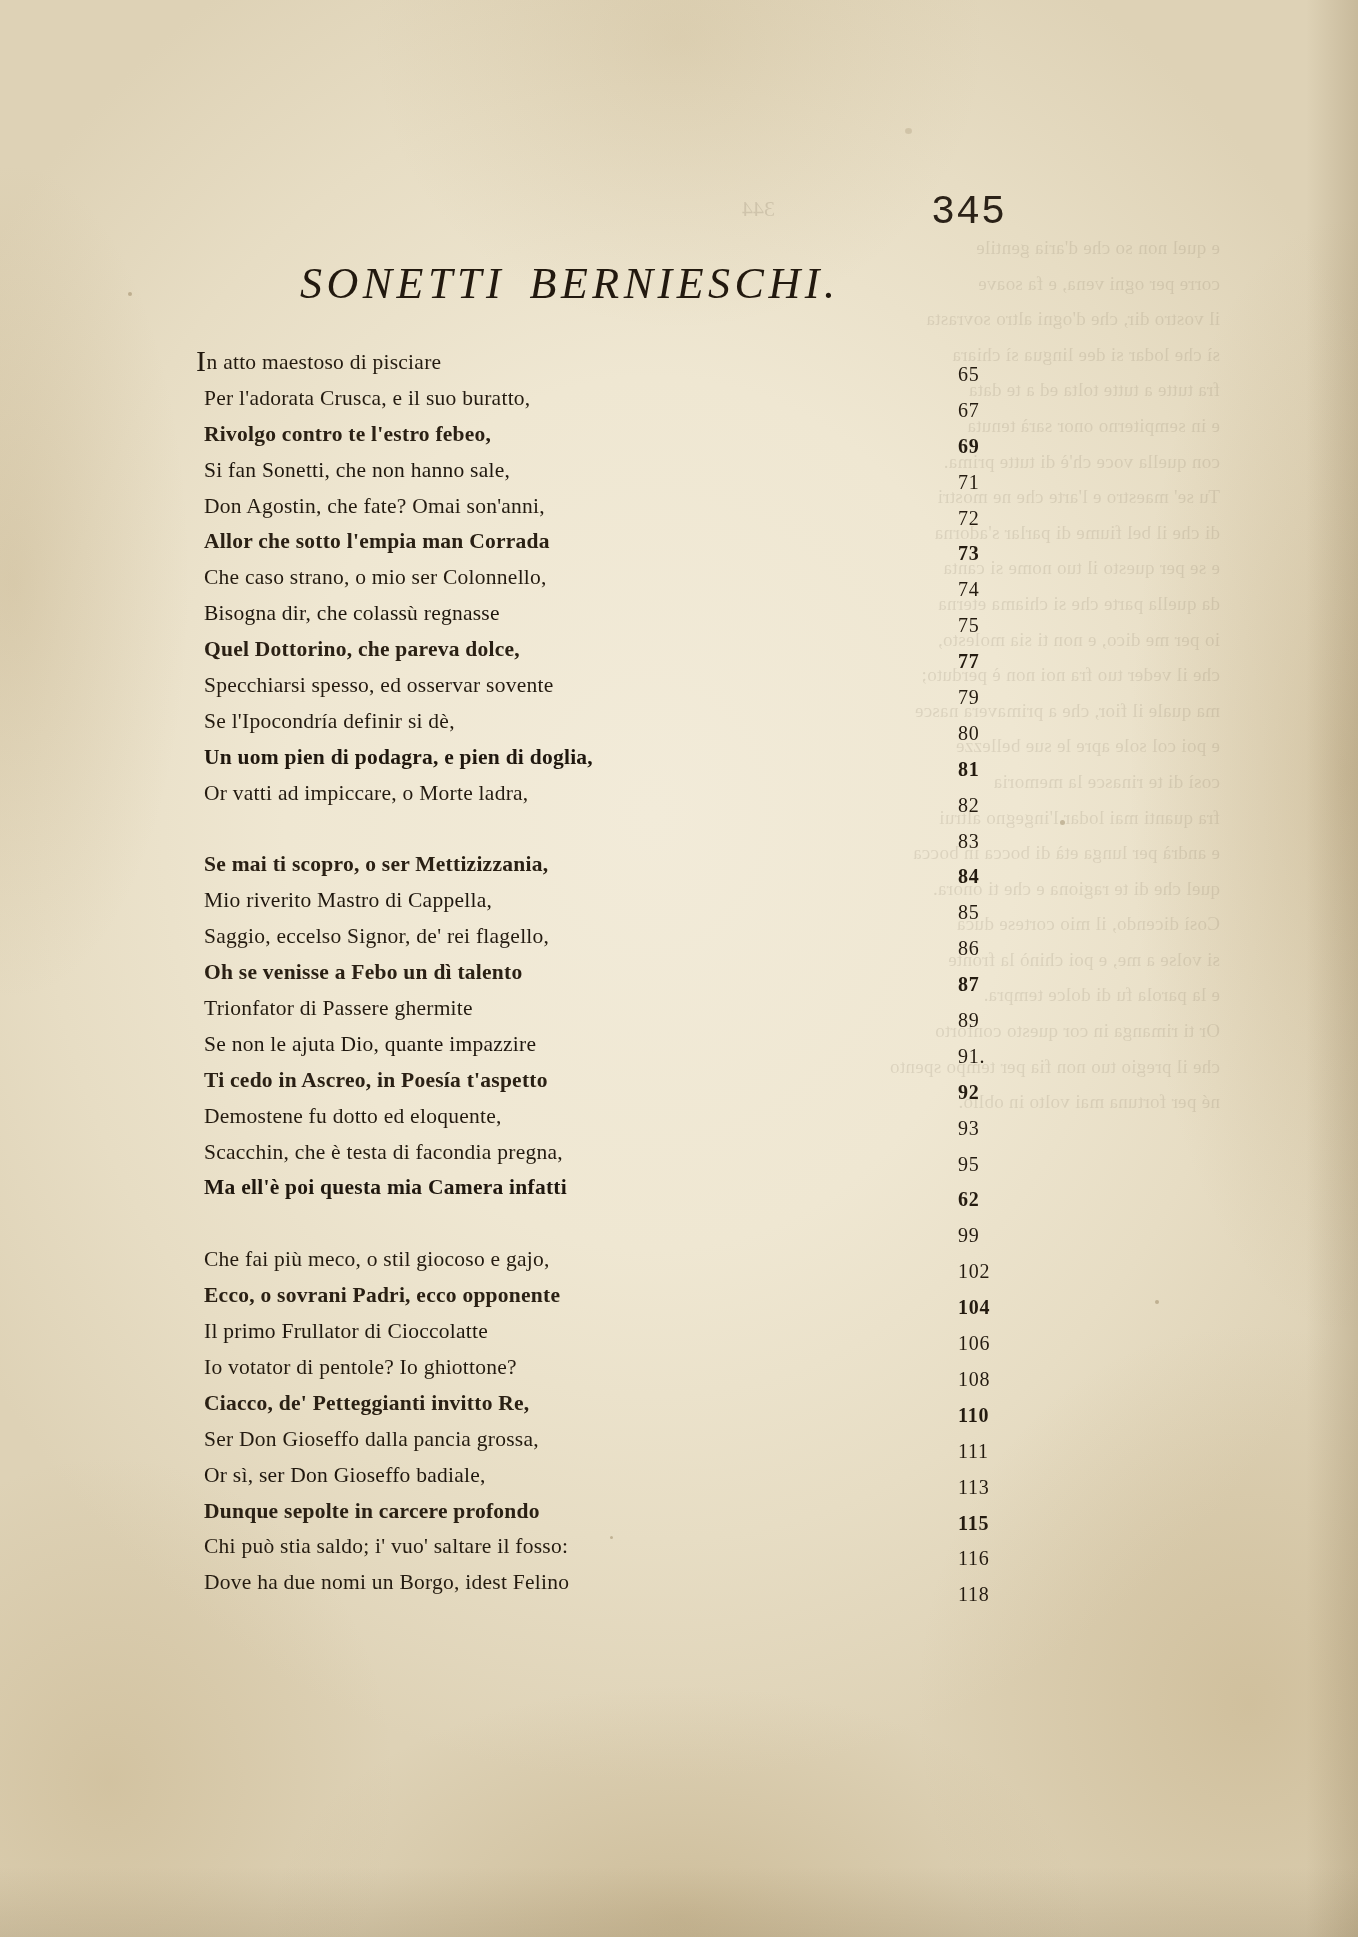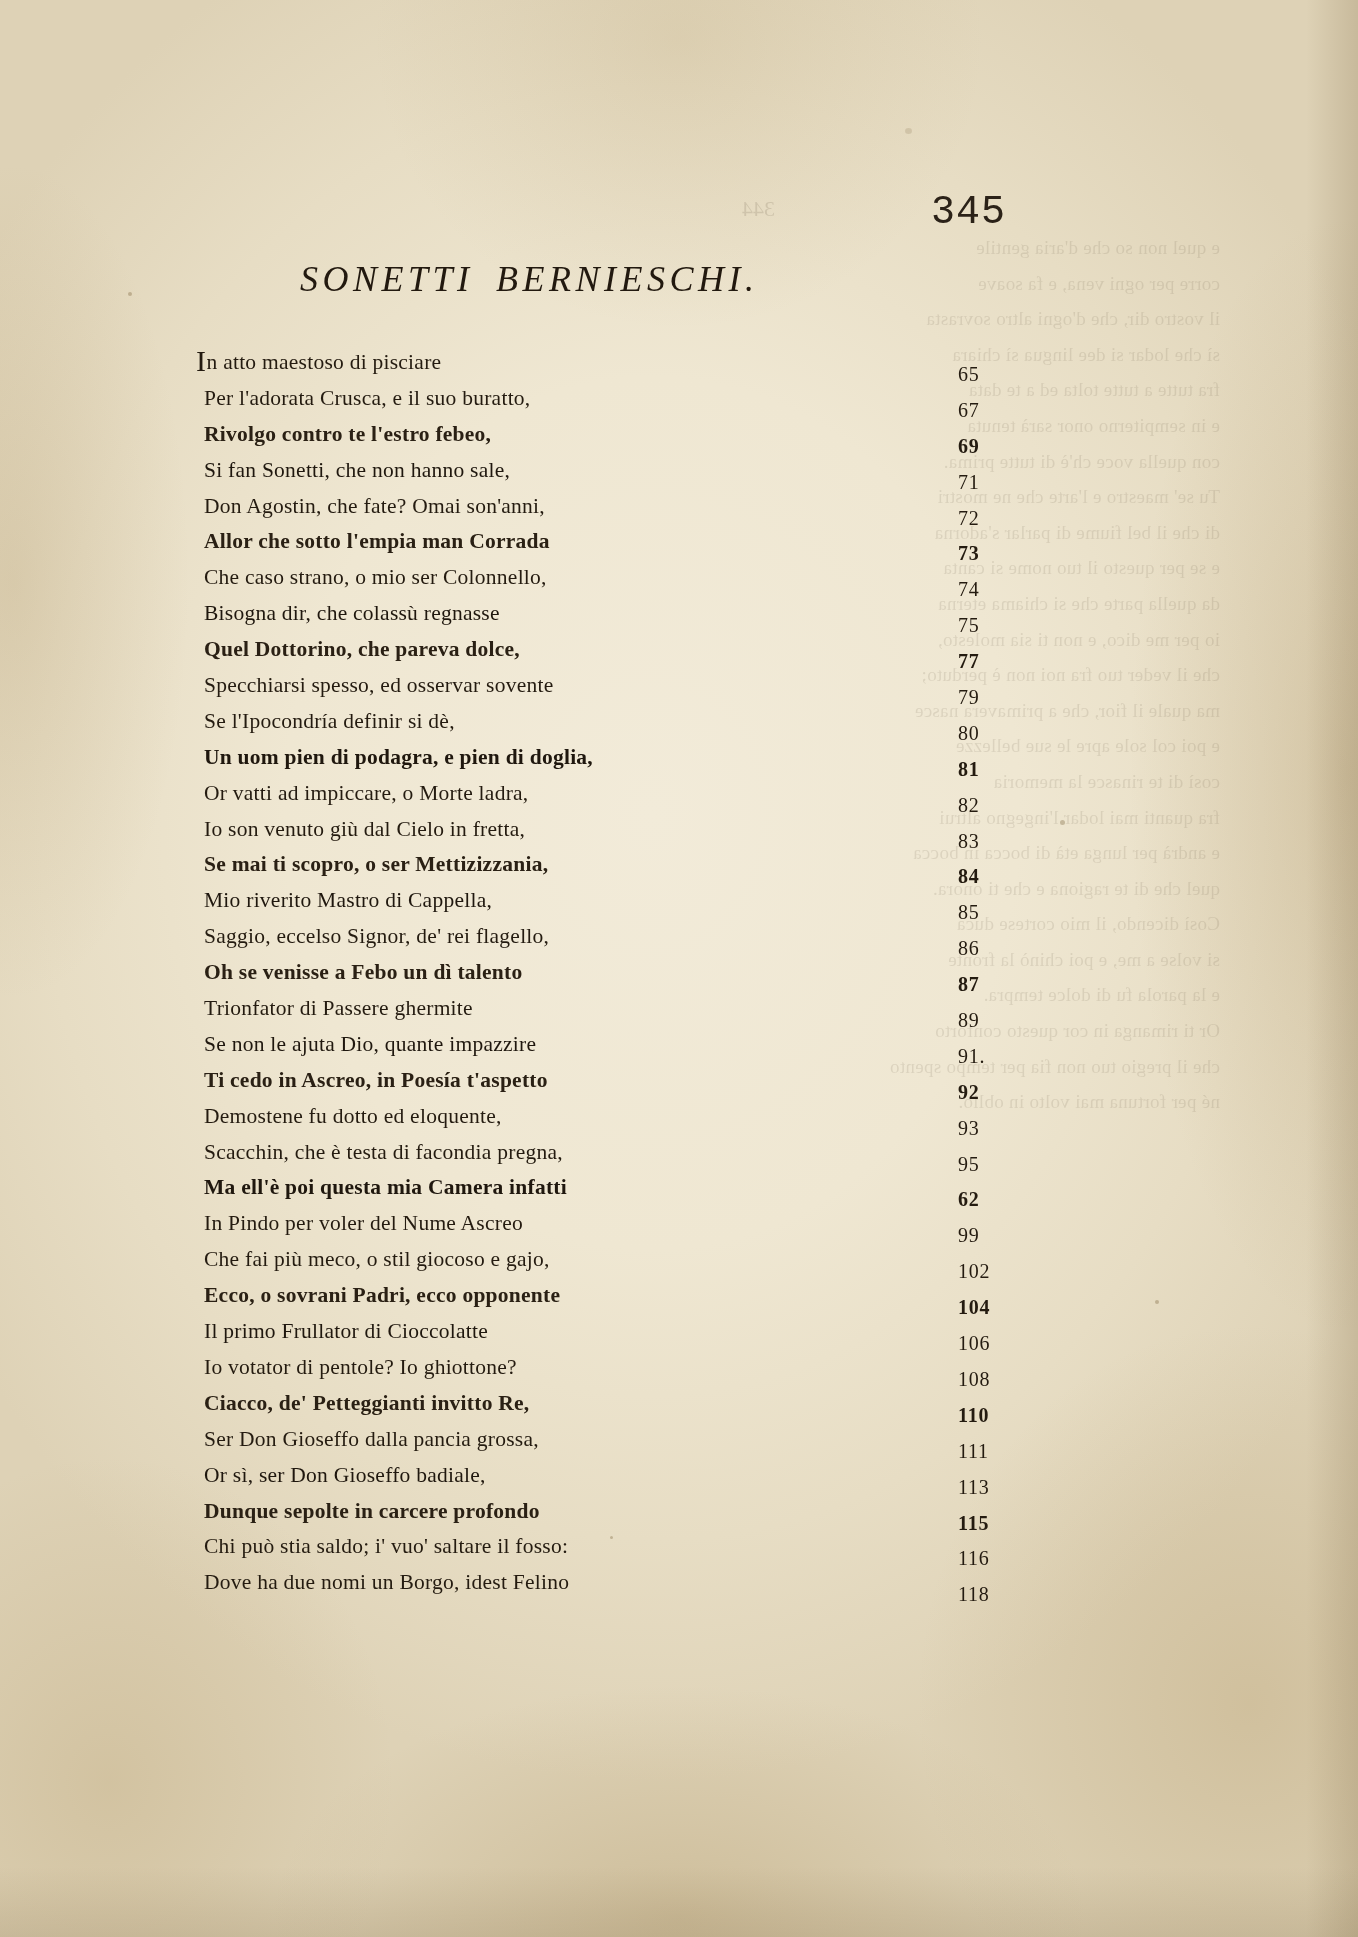--- a/index.html
+++ b/index.html
@@ -91,21 +91,21 @@
     font-size: 40px;
     color: #2b2218;
     letter-spacing: 1px;
     font-family: Liberation Mono, monospace;
   }
 
   .heading {
     position: absolute;
     left: 300px;
     top: 258px;
-    font-size: 36px;
+    font-size: 44px;
     font-style: italic;
     letter-spacing: 4.5px;
     color: #22190f;
     font-family: "Liberation Serif", serif;
     word-spacing: 9px;
     text-align: right;
   }
 
   .toc {
     position: absolute;
@@ -222,32 +222,32 @@
         <div class="toc-row"><span class="toc-title">Si fan Sonetti, che non hanno sale,</span><span class="toc-page">71</span></div>
         <div class="toc-row"><span class="toc-title">Don Agostin, che fate? Omai son'anni,</span><span class="toc-page">72</span></div>
         <div class="toc-row"><span class="toc-title">Allor che sotto l'empia man Corrada</span><span class="toc-page">73</span></div>
         <div class="toc-row"><span class="toc-title">Che caso strano, o mio ser Colonnello,</span><span class="toc-page">74</span></div>
         <div class="toc-row"><span class="toc-title">Bisogna dir, che colassù regnasse</span><span class="toc-page">75</span></div>
         <div class="toc-row"><span class="toc-title">Quel Dottorino, che pareva dolce,</span><span class="toc-page">77</span></div>
         <div class="toc-row"><span class="toc-title">Specchiarsi spesso, ed osservar sovente</span><span class="toc-page">79</span></div>
         <div class="toc-row"><span class="toc-title">Se l'Ipocondría definir si dè,</span><span class="toc-page">80</span></div>
         <div class="toc-row"><span class="toc-title">Un uom pien di podagra, e pien di doglia,</span><span class="toc-page">81</span></div>
         <div class="toc-row"><span class="toc-title">Or vatti ad impiccare, o Morte ladra,</span><span class="toc-page">82</span></div>
-        <div class="toc-row"><span class="toc-title">Io son venuto giù dal Cielo in fretta,</span><span class="toc-page">83</span></div>
+        <div class="toc-row"><span class="toc-page">83</span></div>
         <div class="toc-row"><span class="toc-title">Se mai ti scopro, o ser Mettizizzania,</span><span class="toc-page">84</span></div>
         <div class="toc-row"><span class="toc-title">Mio riverito Mastro di Cappella,</span><span class="toc-page">85</span></div>
         <div class="toc-row"><span class="toc-title">Saggio, eccelso Signor, de' rei flagello,</span><span class="toc-page">86</span></div>
         <div class="toc-row"><span class="toc-title">Oh se venisse a Febo un dì talento</span><span class="toc-page">87</span></div>
         <div class="toc-row"><span class="toc-title">Trionfator di Passere ghermite</span><span class="toc-page">89</span></div>
         <div class="toc-row"><span class="toc-title">Se non le ajuta Dio, quante impazzire</span><span class="toc-page">91.</span></div>
         <div class="toc-row"><span class="toc-title">Ti cedo in Ascreo, in Poesía t'aspetto</span><span class="toc-page">92</span></div>
         <div class="toc-row"><span class="toc-title">Demostene fu dotto ed eloquente,</span><span class="toc-page">93</span></div>
         <div class="toc-row"><span class="toc-title">Scacchin, che è testa di facondia pregna,</span><span class="toc-page">95</span></div>
         <div class="toc-row"><span class="toc-title">Ma ell'è poi questa mia Camera infatti</span><span class="toc-page">62</span></div>
-        <div class="toc-row"><span class="toc-title">In Pindo per voler del Nume Ascreo</span><span class="toc-page">99</span></div>
+        <div class="toc-row"><span class="toc-page">99</span></div>
         <div class="toc-row"><span class="toc-title">Che fai più meco, o stil giocoso e gajo,</span><span class="toc-page">102</span></div>
         <div class="toc-row"><span class="toc-title">Ecco, o sovrani Padri, ecco opponente</span><span class="toc-page">104</span></div>
         <div class="toc-row"><span class="toc-title">Il primo Frullator di Cioccolatte</span><span class="toc-page">106</span></div>
         <div class="toc-row"><span class="toc-title">Io votator di pentole? Io ghiottone?</span><span class="toc-page">108</span></div>
         <div class="toc-row"><span class="toc-title">Ciacco, de' Petteggianti invitto Re,</span><span class="toc-page">110</span></div>
         <div class="toc-row"><span class="toc-title">Ser Don Gioseffo dalla pancia grossa,</span><span class="toc-page">111</span></div>
         <div class="toc-row"><span class="toc-title">Or sì, ser Don Gioseffo badiale,</span><span class="toc-page">113</span></div>
         <div class="toc-row"><span class="toc-title">Dunque sepolte in carcere profondo</span><span class="toc-page">115</span></div>
         <div class="toc-row"><span class="toc-title">Chi può stia saldo; i' vuo' saltare il fosso:</span><span class="toc-page">116</span></div>
         <div class="toc-row"><span class="toc-title">Dove ha due nomi un Borgo, idest Felino</span><span class="toc-page">118</span></div>

